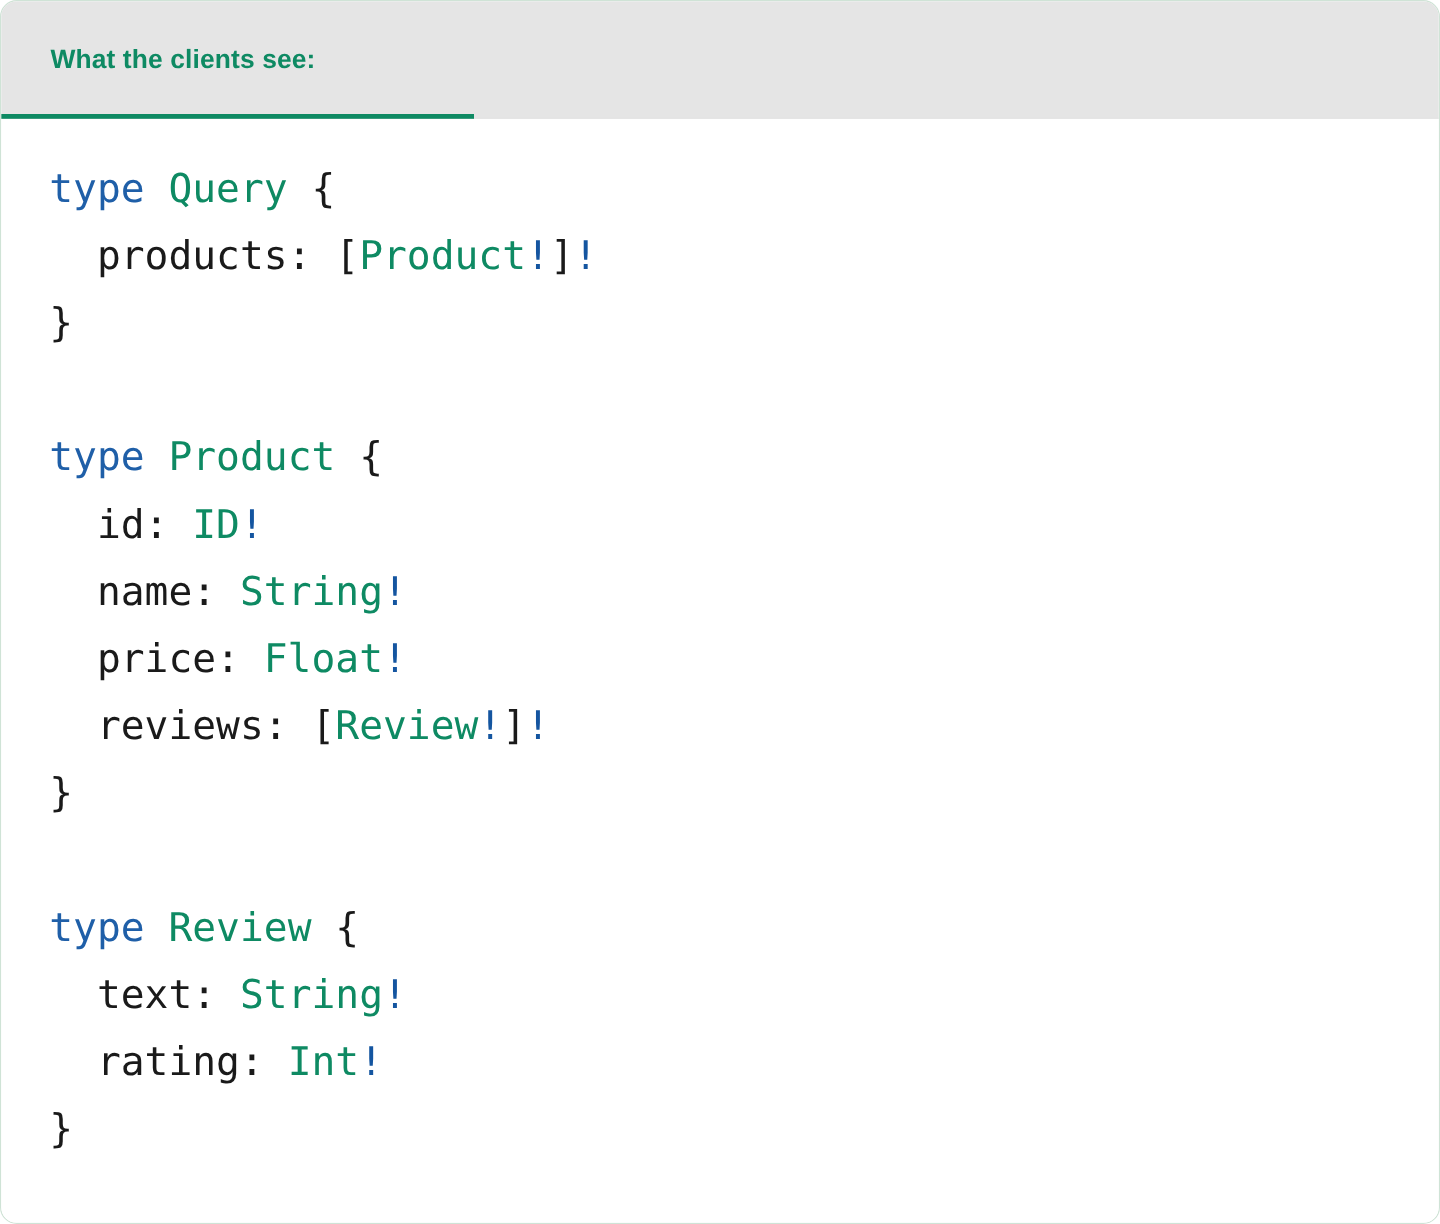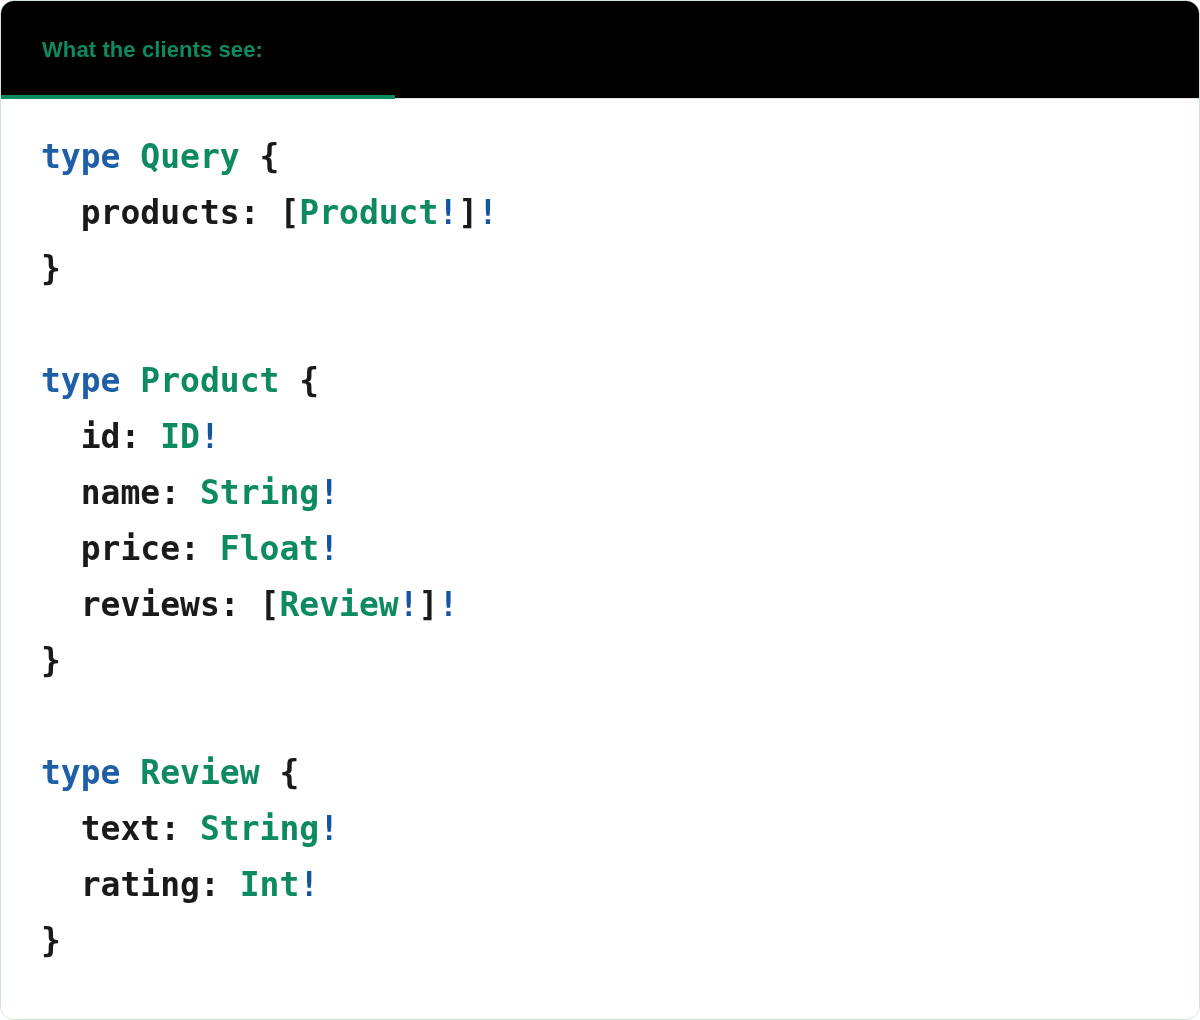--- a/index.html
+++ b/index.html
@@ -26,21 +26,21 @@
     overflow: hidden;
     display: flex;
     flex-direction: column;
   }
 
   
   .tabbar {
     position: relative;
     flex: 0 0 auto;
     height: 98px;
-    background: #000000;
+    background: #e5e5e5;
     display: flex;
     align-items: center;
     box-sizing: border-box;
   }
   
   .tabbar::after {
     content: "";
     position: absolute;
     left: 0;
     right: 0;
@@ -89,21 +89,21 @@
     box-sizing: border-box;
     overflow: hidden;
   }
   .code {
     margin: 0;
     font-family: "DejaVu Sans Mono", monospace;
     font-size: 33px;
     line-height: 56px;
     white-space: pre;
     color: #1a1a1a;
-    font-weight: 700;
+    font-weight: 400;
   }
   .code .line {
     display: block;
     height: 56px;
   }
   .code .line.blank {
     height: 56px;
   }
 
   

